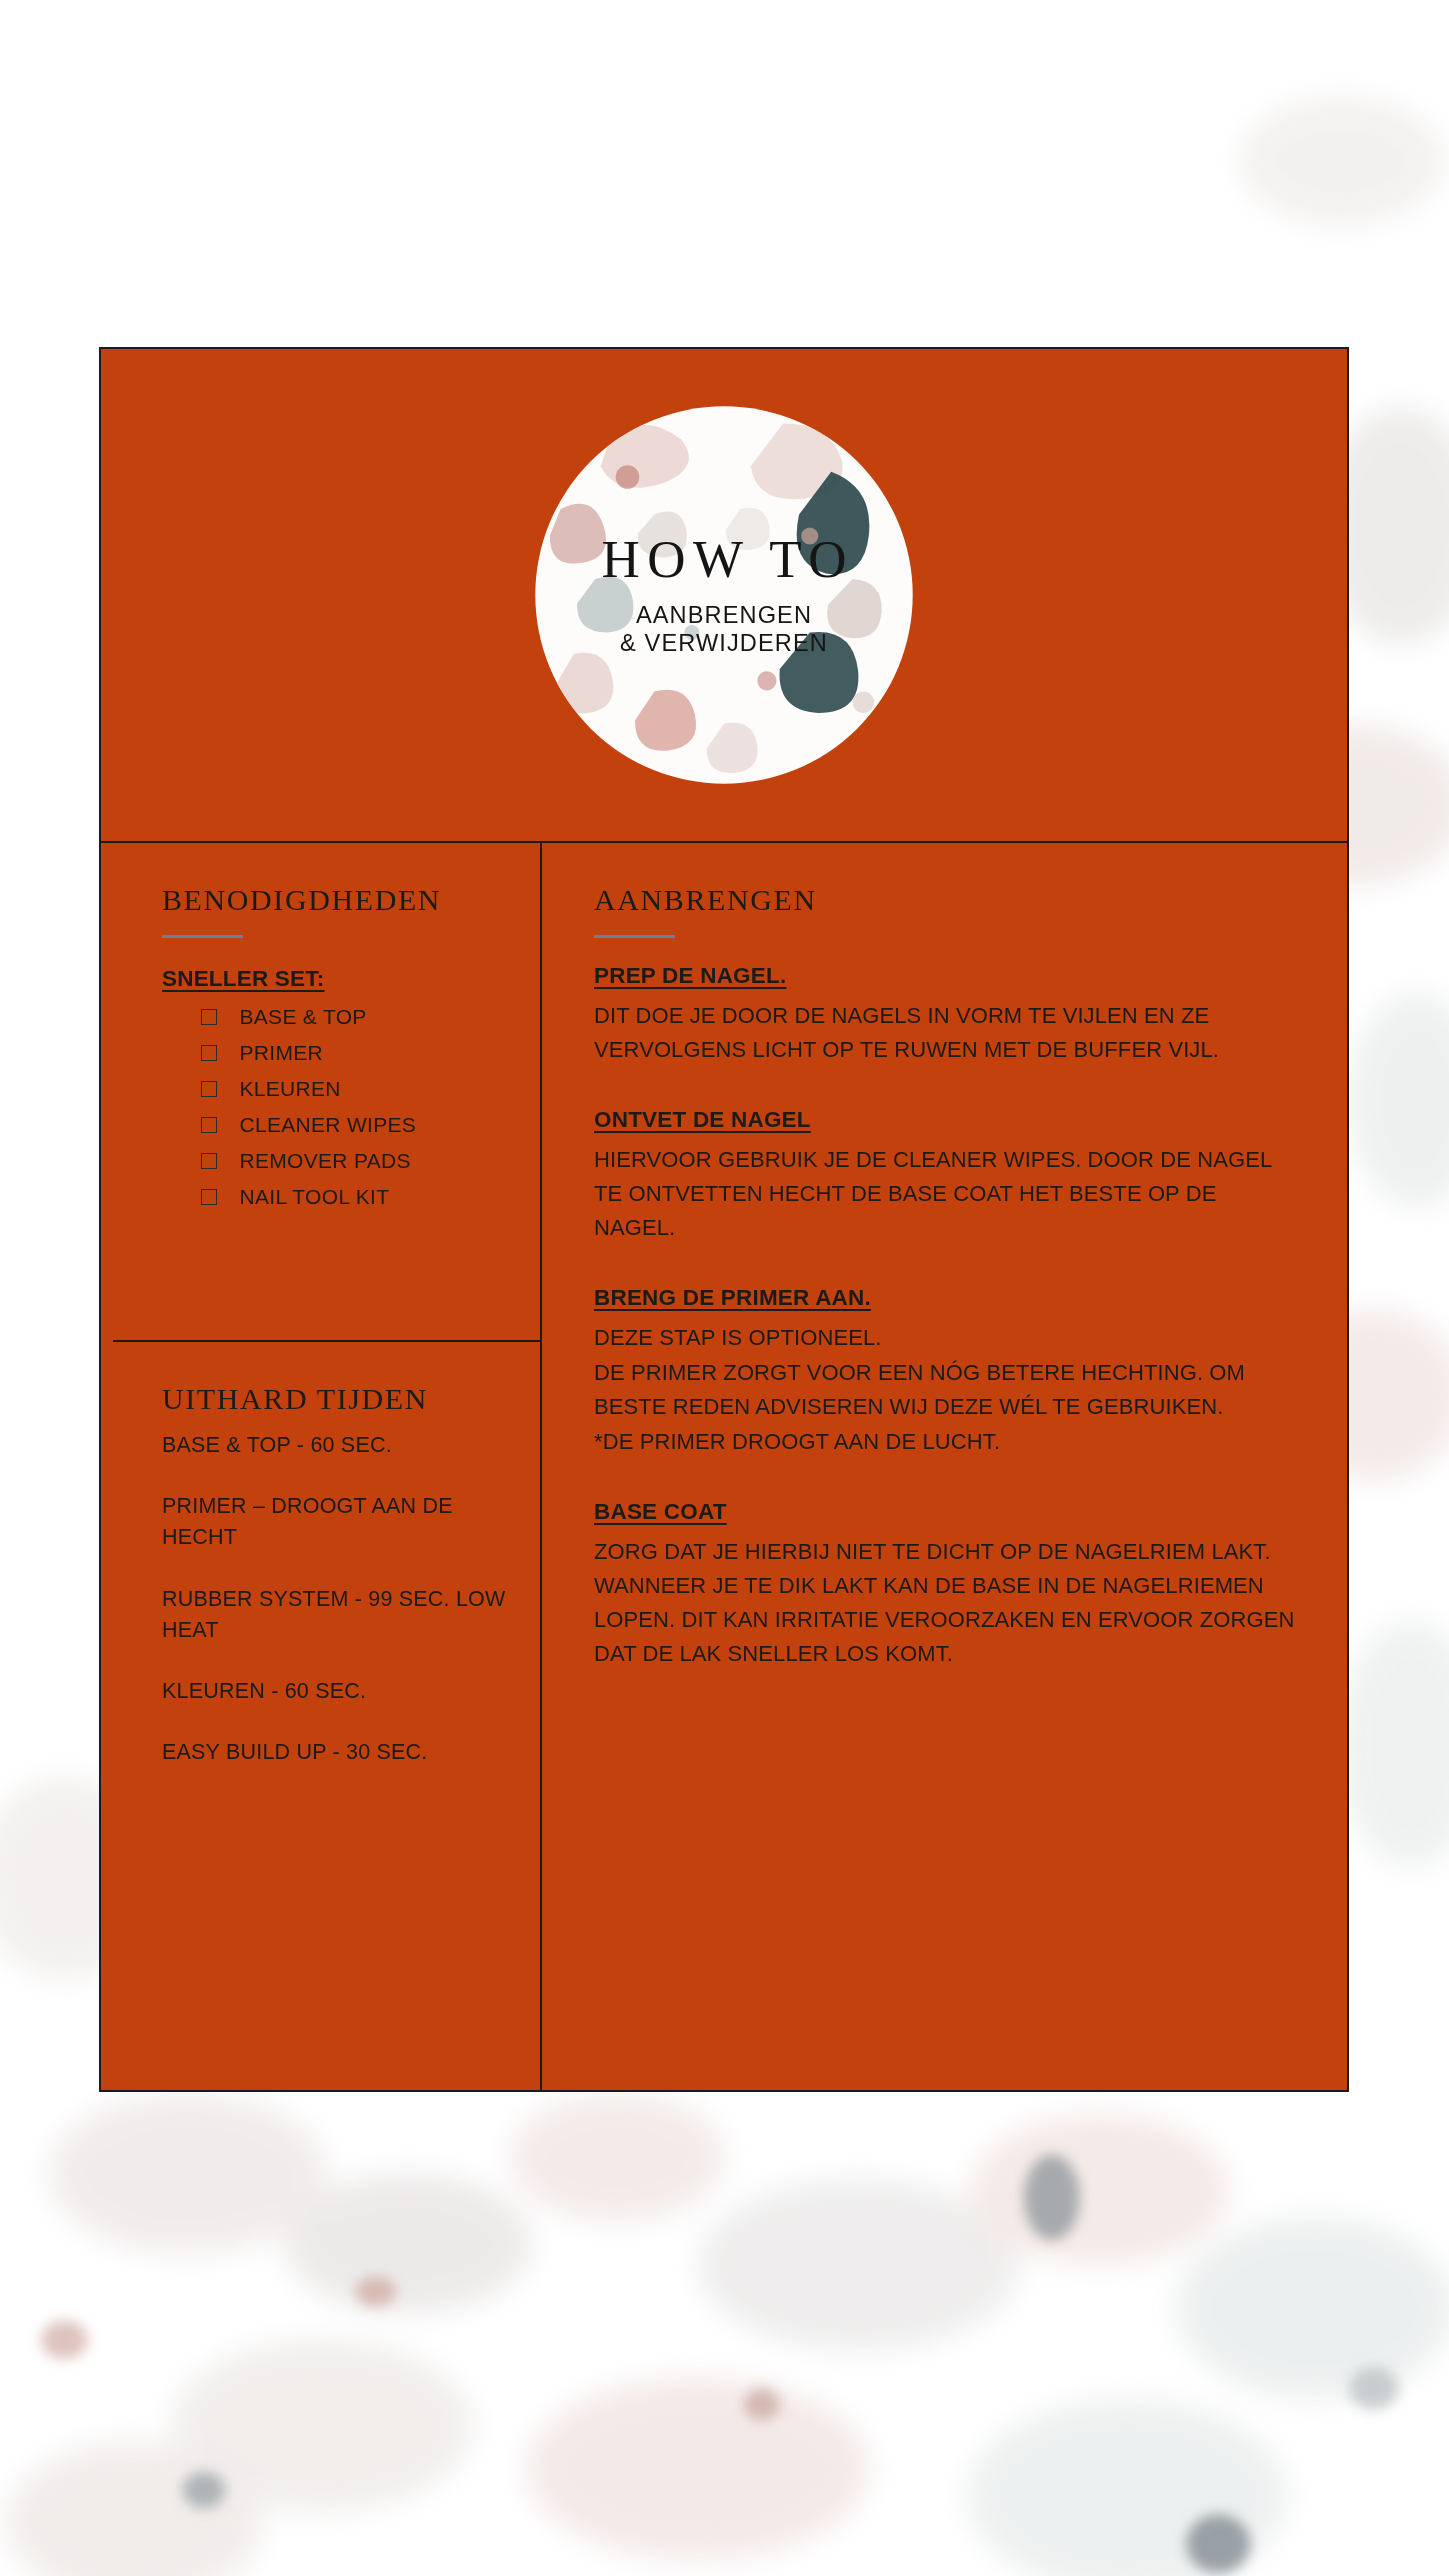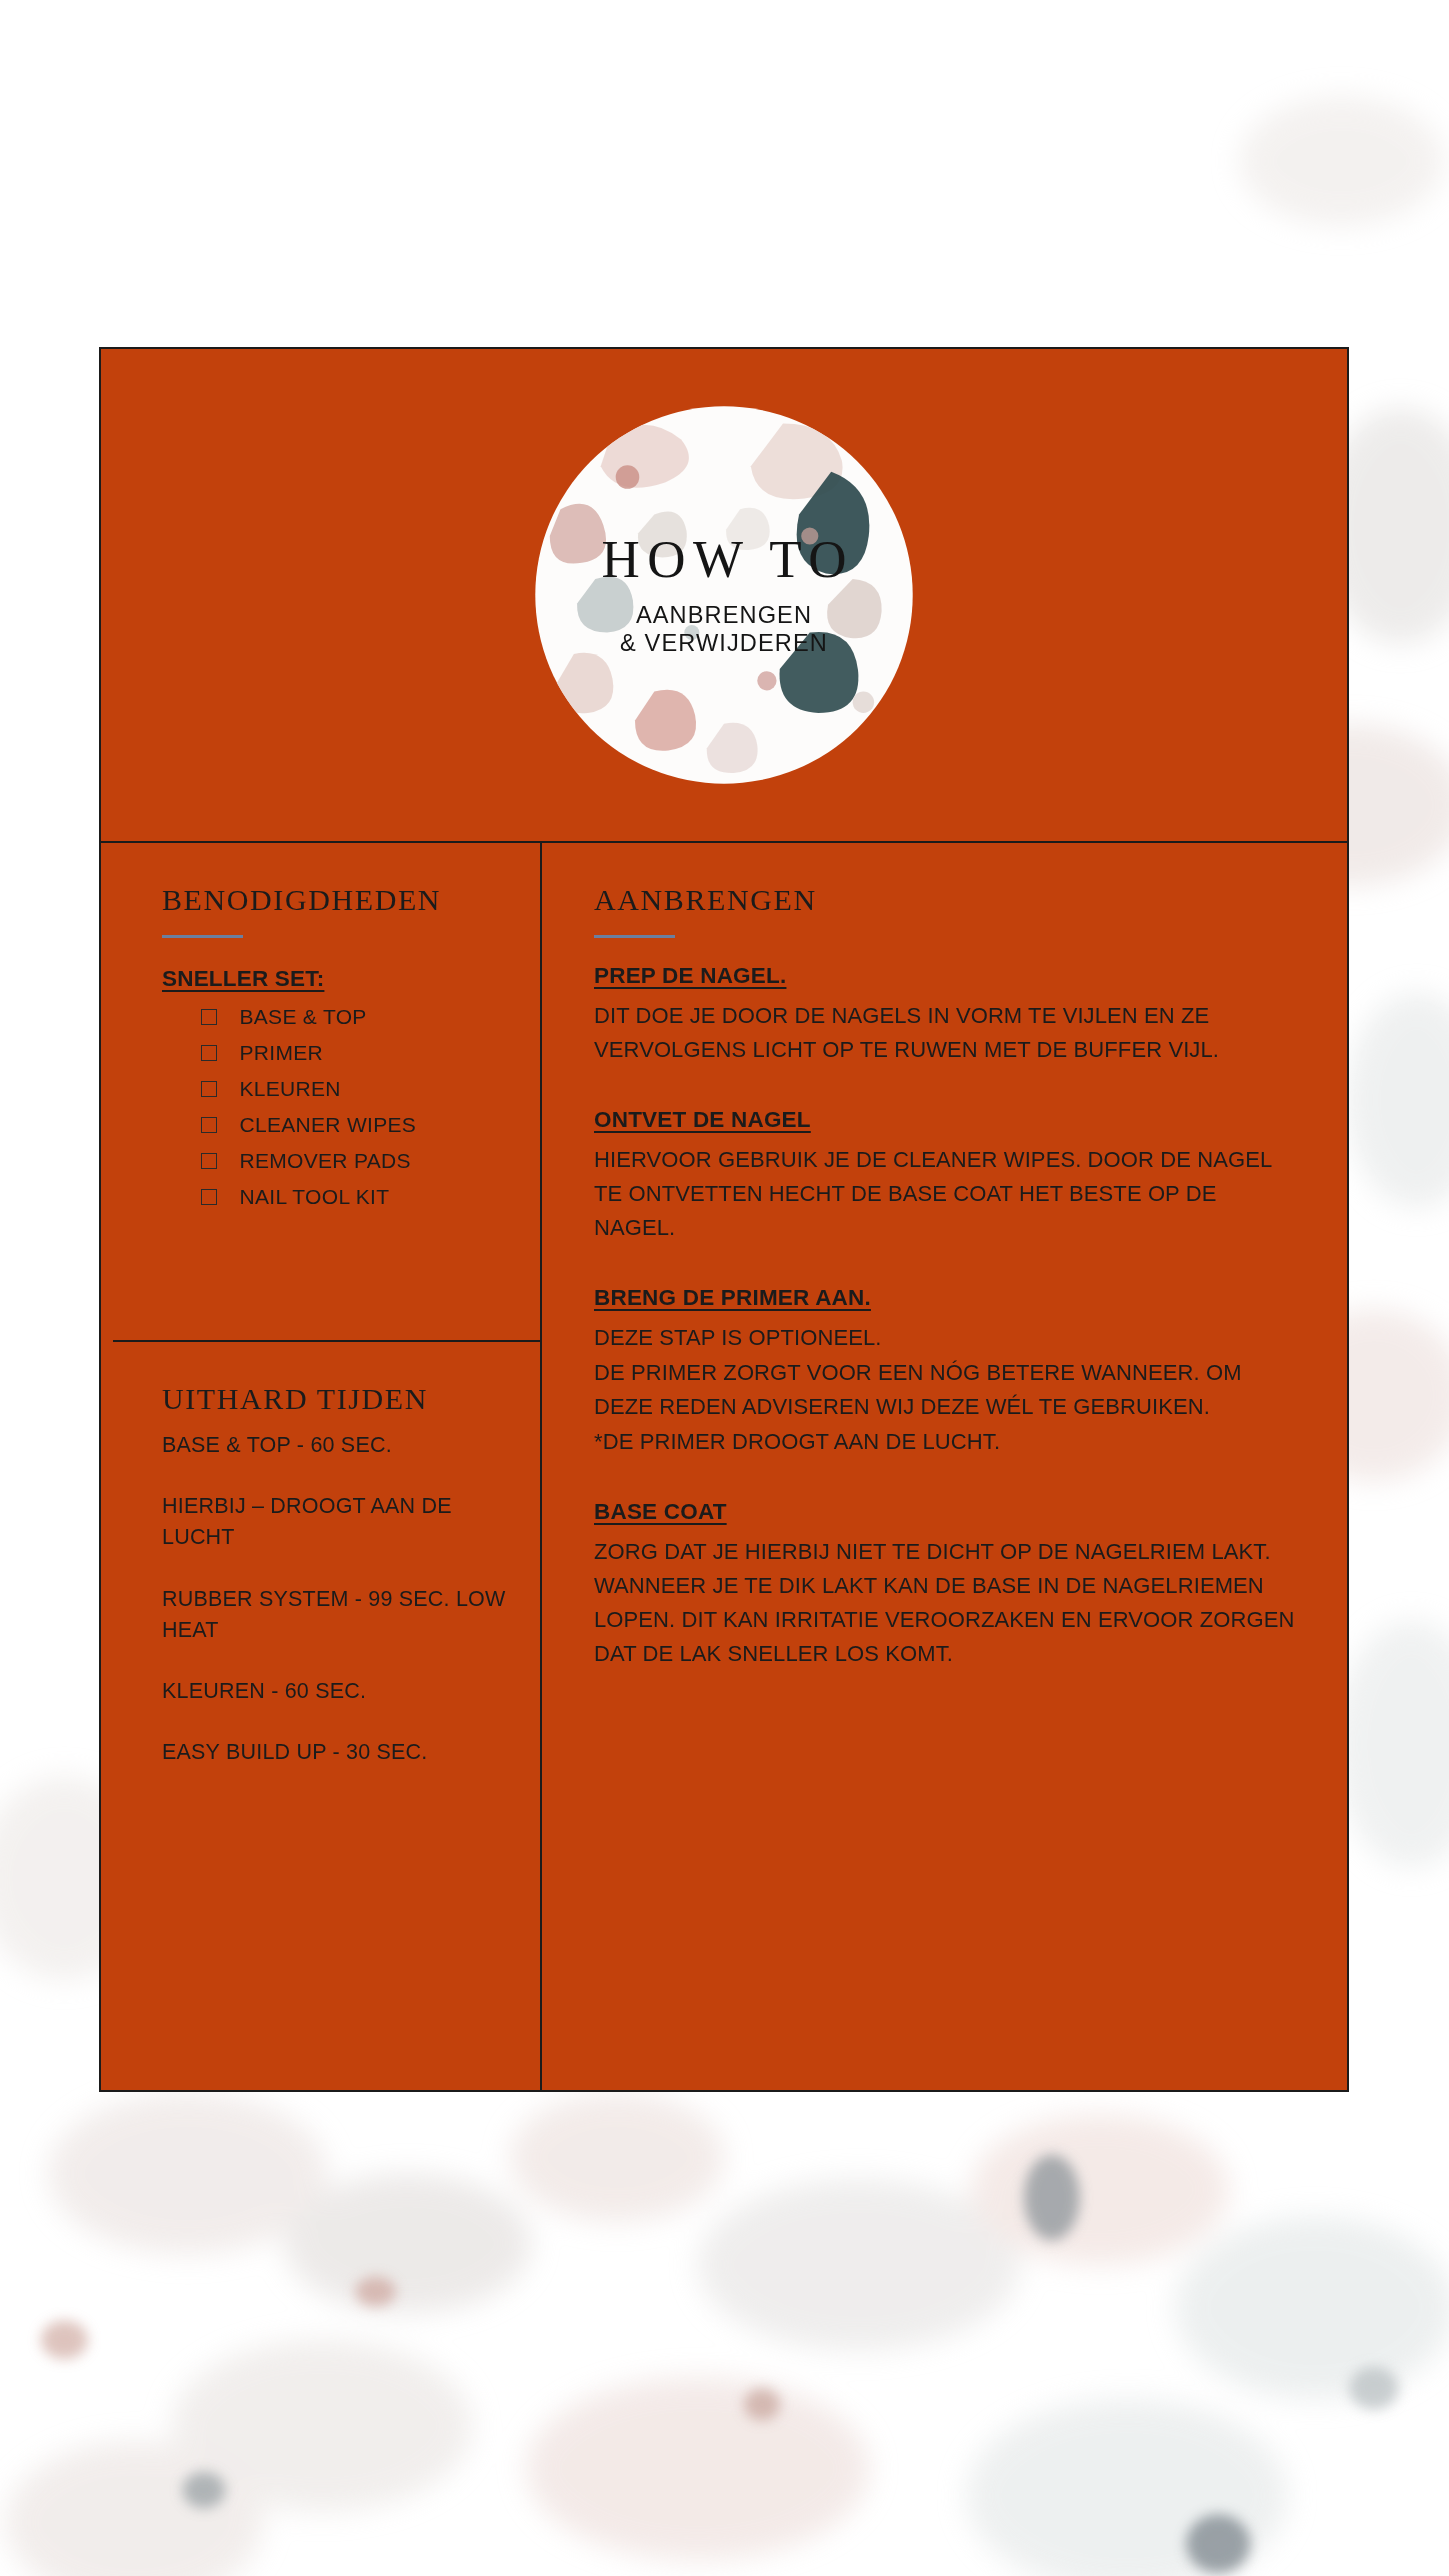--- a/index.html
+++ b/index.html
@@ -311,21 +311,21 @@
             <span class="check-label">NAIL TOOL KIT</span>
           </li>
         </ul>
       </div>
 
       <div class="panel" id="panel-uithard">
         <div class="section-title">UITHARD TIJDEN</div>
         <div class="rule" style="visibility:hidden;height:0;margin:14px 0 16px 0;"></div>
         <ul class="time-list">
           <li>BASE &amp; TOP - 60 SEC.</li>
-          <li>HIERBIJ – DROOGT AAN DE LUCHT</li>
+          <li>PRIMER – DROOGT AAN DE HECHT</li>
           <li>RUBBER SYSTEM - 99 SEC. LOW HEAT</li>
           <li>KLEUREN - 60 SEC.</li>
           <li>EASY BUILD UP - 30 SEC.</li>
         </ul>
       </div>
 
     </div>
 
     <div id="col-right">
       <div class="section-title">AANBRENGEN</div>
@@ -337,21 +337,21 @@
       </div>
 
       <div class="step">
         <div class="sub-heading">ONTVET DE NAGEL</div>
         <p>HIERVOOR GEBRUIK JE DE CLEANER WIPES. DOOR DE NAGEL TE ONTVETTEN HECHT DE BASE COAT HET BESTE OP DE NAGEL.</p>
       </div>
 
       <div class="step">
         <div class="sub-heading">BRENG DE PRIMER AAN.</div>
         <p>DEZE STAP IS OPTIONEEL.</p>
-        <p>DE PRIMER ZORGT VOOR EEN NÓG BETERE WANNEER. OM DEZE REDEN ADVISEREN WIJ DEZE WÉL TE GEBRUIKEN.</p>
+        <p>DE PRIMER ZORGT VOOR EEN NÓG BETERE HECHTING. OM BESTE REDEN ADVISEREN WIJ DEZE WÉL TE GEBRUIKEN.</p>
         <p>*DE PRIMER DROOGT AAN DE LUCHT.</p>
       </div>
 
       <div class="step">
         <div class="sub-heading">BASE COAT</div>
         <p>ZORG DAT JE HIERBIJ NIET TE DICHT OP DE NAGELRIEM LAKT. WANNEER JE TE DIK LAKT KAN DE BASE IN DE NAGELRIEMEN LOPEN. DIT KAN IRRITATIE VEROORZAKEN EN ERVOOR ZORGEN DAT DE LAK SNELLER LOS KOMT.</p>
       </div>
     </div>
 
   </div>

